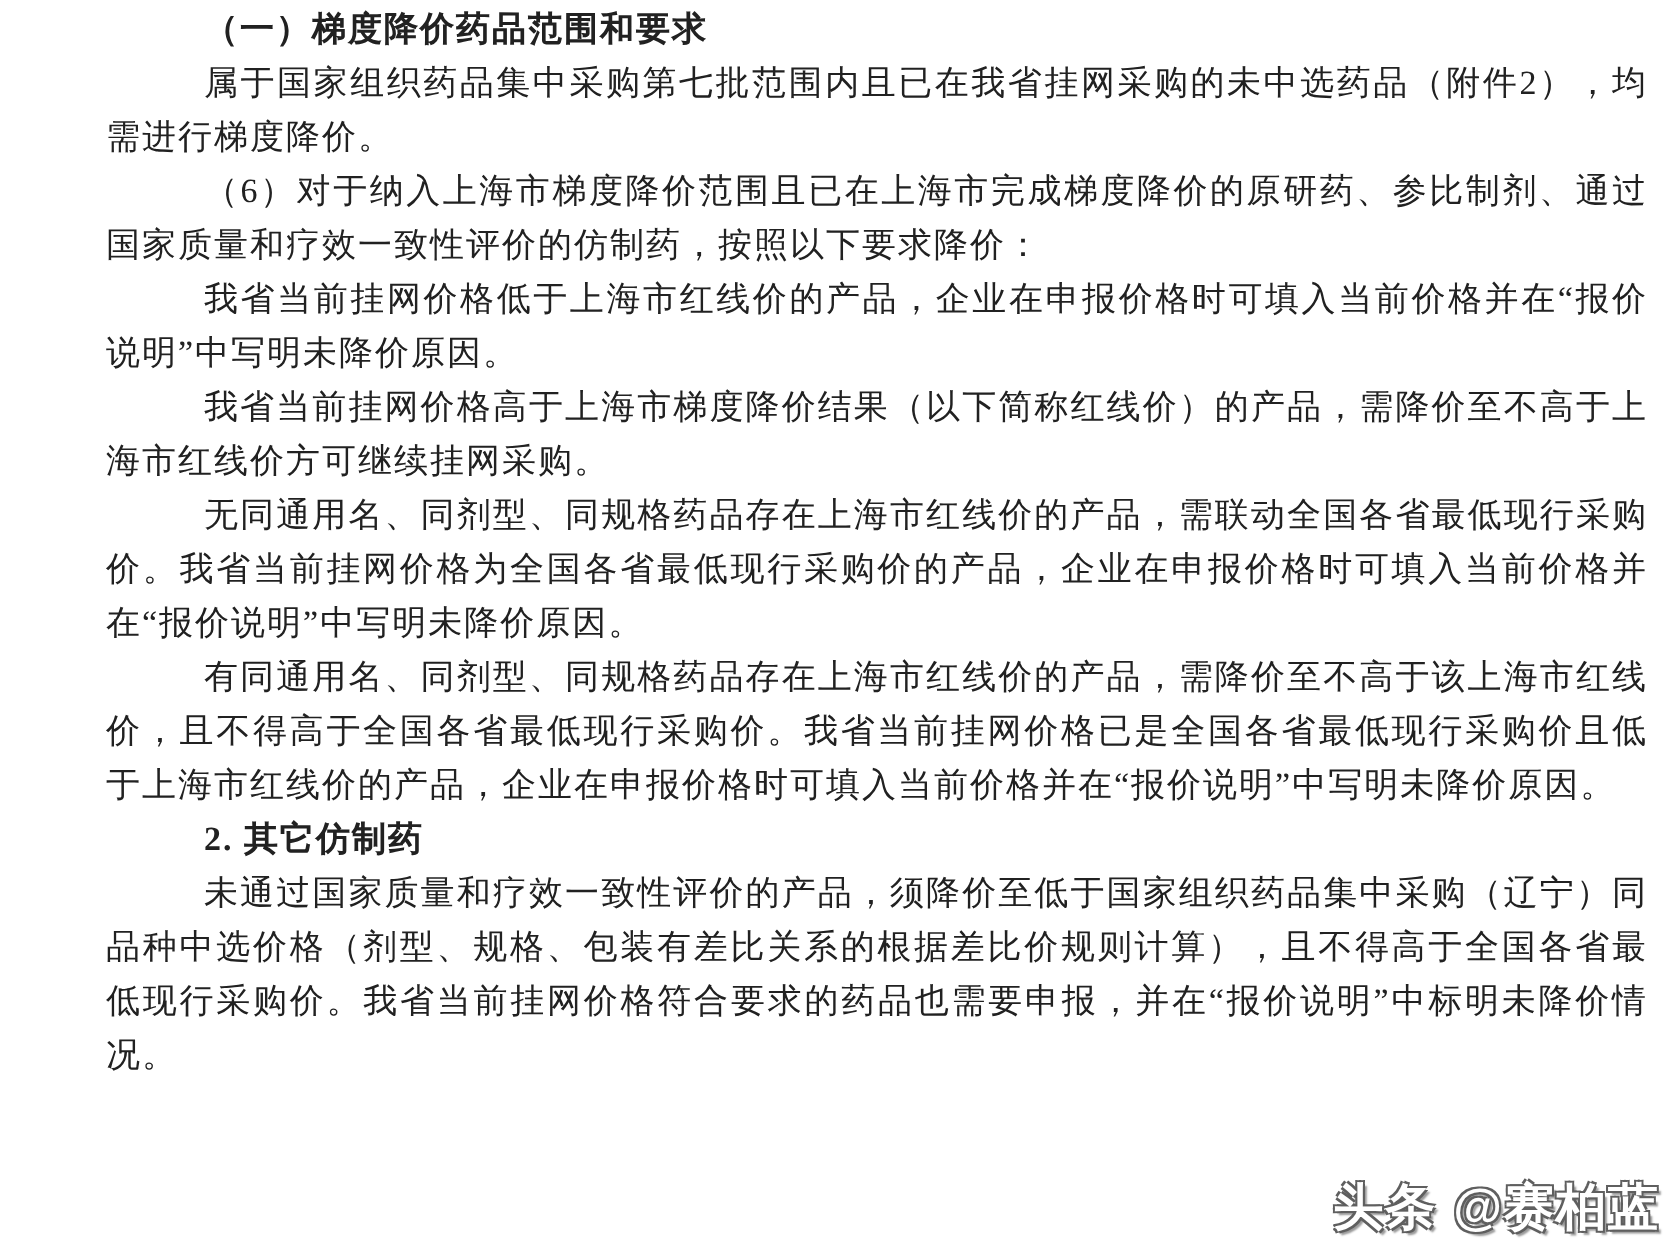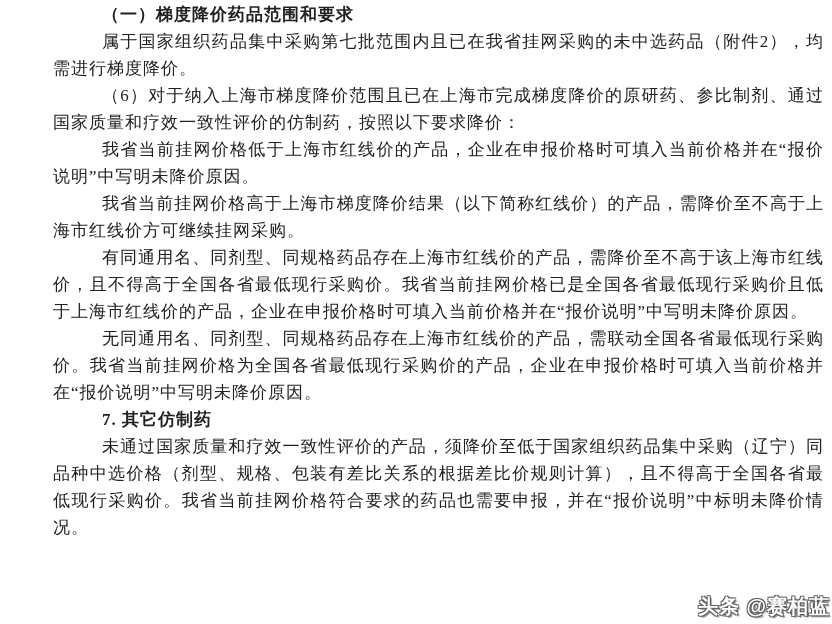--- a/index.html
+++ b/index.html
@@ -30,39 +30,39 @@
   }
   .doc p.heading {
     font-weight: bold;
   }
   .watermark {
     position: absolute;
     right: 2px;
     bottom: 4px;
     font-family: "Liberation Sans", "DejaVu Sans", sans-serif;
     font-weight: bold;
-    font-size: 20px;
+    font-size: 25px;
     letter-spacing: 1px;
     white-space: nowrap;
     text-shadow:
       -1px -1px 0 #5f5f5f,
        1px -1px 0 #5f5f5f,
       -1px  1px 0 #5f5f5f,
        1px  1px 0 #5f5f5f,
        2px  2px 1px #9a9a9a;
   }
 </style>
 </head>
 <body style="background: rgb(255, 255, 255);">
 
 <div class="doc" style="color: rgb(33, 33, 33);">
     <p class="heading">（一）梯度降价药品范围和要求</p>
     <p class="body">属于国家组织药品集中采购第七批范围内且已在我省挂网采购的未中选药品（附件2），均需进行梯度降价。</p>
     <p class="body">（6）对于纳入上海市梯度降价范围且已在上海市完成梯度降价的原研药、参比制剂、通过国家质量和疗效一致性评价的仿制药，按照以下要求降价：</p>
     <p class="body">我省当前挂网价格低于上海市红线价的产品，企业在申报价格时可填入当前价格并在“报价说明”中写明未降价原因。</p>
     <p class="body">我省当前挂网价格高于上海市梯度降价结果（以下简称红线价）的产品，需降价至不高于上海市红线价方可继续挂网采购。</p>
+    <p class="body">无同通用名、同剂型、同规格药品存在上海市红线价的产品，需联动全国各省最低现行采购价。我省当前挂网价格为全国各省最低现行采购价的产品，企业在申报价格时可填入当前价格并在“报价说明”中写明未降价原因。</p>
     <p class="body">有同通用名、同剂型、同规格药品存在上海市红线价的产品，需降价至不高于该上海市红线价，且不得高于全国各省最低现行采购价。我省当前挂网价格已是全国各省最低现行采购价且低于上海市红线价的产品，企业在申报价格时可填入当前价格并在“报价说明”中写明未降价原因。</p>
-    <p class="body">无同通用名、同剂型、同规格药品存在上海市红线价的产品，需联动全国各省最低现行采购价。我省当前挂网价格为全国各省最低现行采购价的产品，企业在申报价格时可填入当前价格并在“报价说明”中写明未降价原因。</p>
-    <p class="heading">7. 其它仿制药</p>
+    <p class="heading">2. 其它仿制药</p>
     <p class="body">未通过国家质量和疗效一致性评价的产品，须降价至低于国家组织药品集中采购（辽宁）同品种中选价格（剂型、规格、包装有差比关系的根据差比价规则计算），且不得高于全国各省最低现行采购价。我省当前挂网价格符合要求的药品也需要申报，并在“报价说明”中标明未降价情况。</p>
   </div>
 
 <div class="watermark" style="color: rgb(255, 255, 255);">头条 @赛柏蓝</div>
 
 </body></html>

